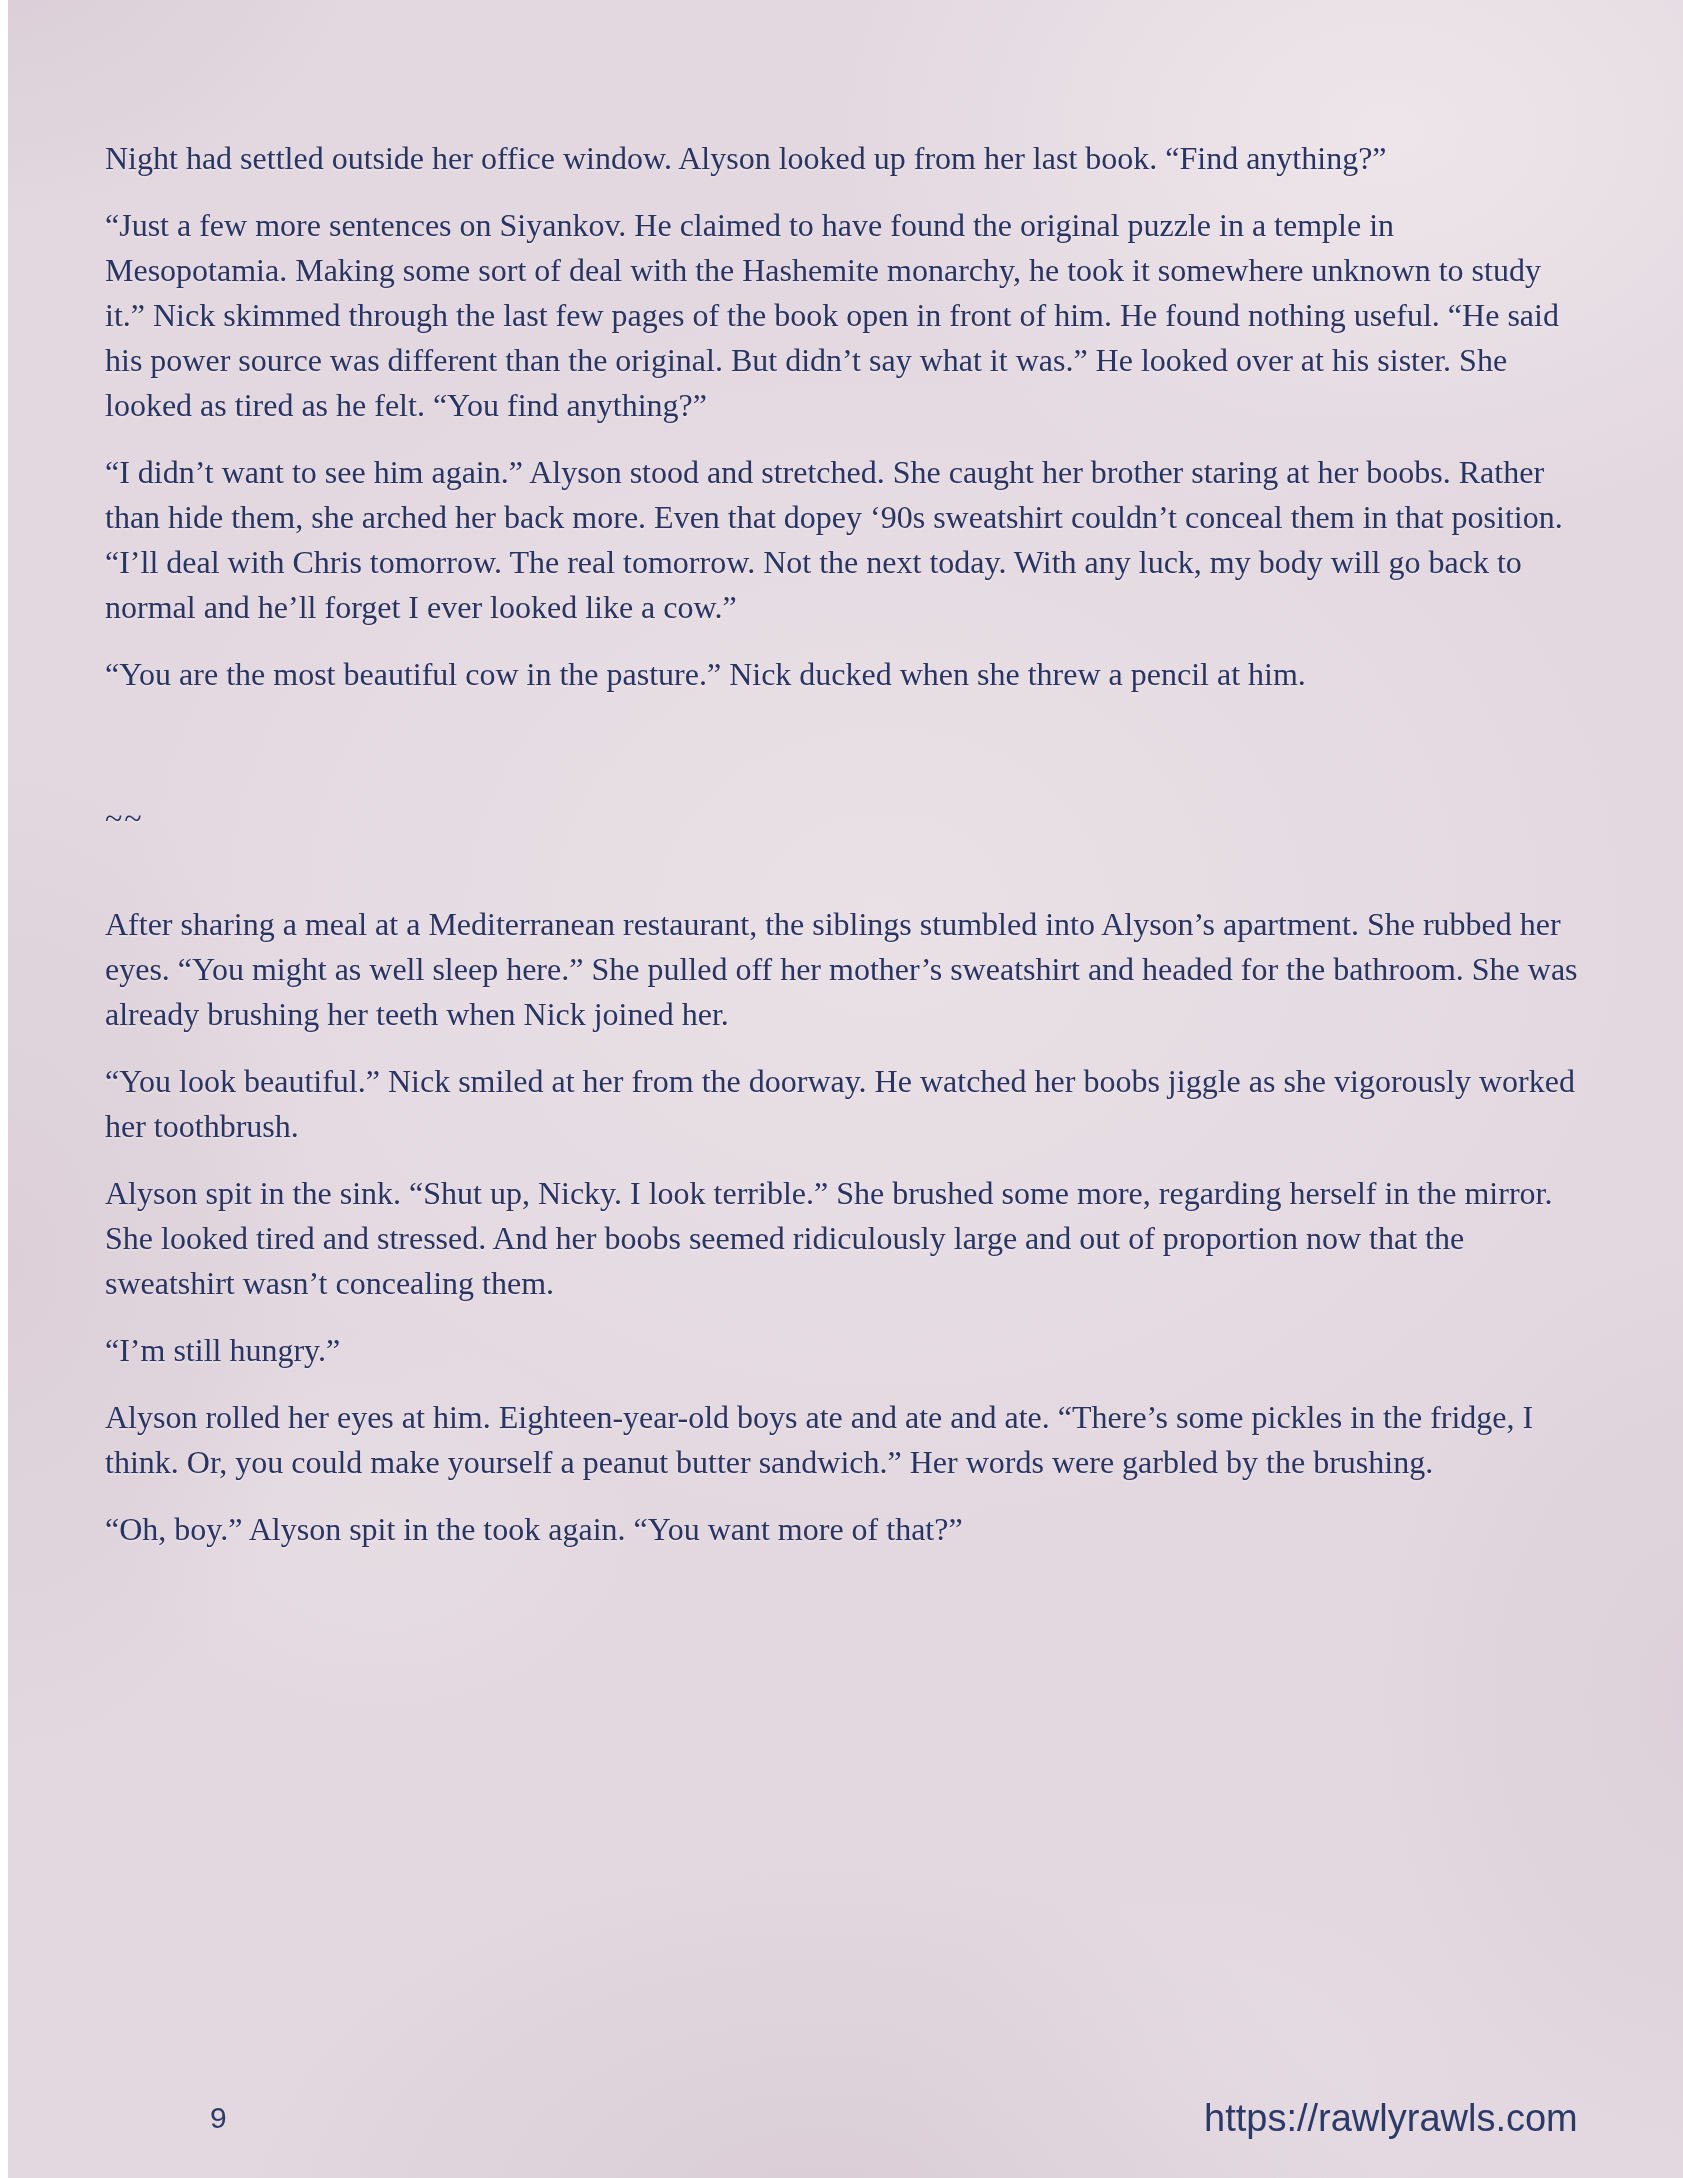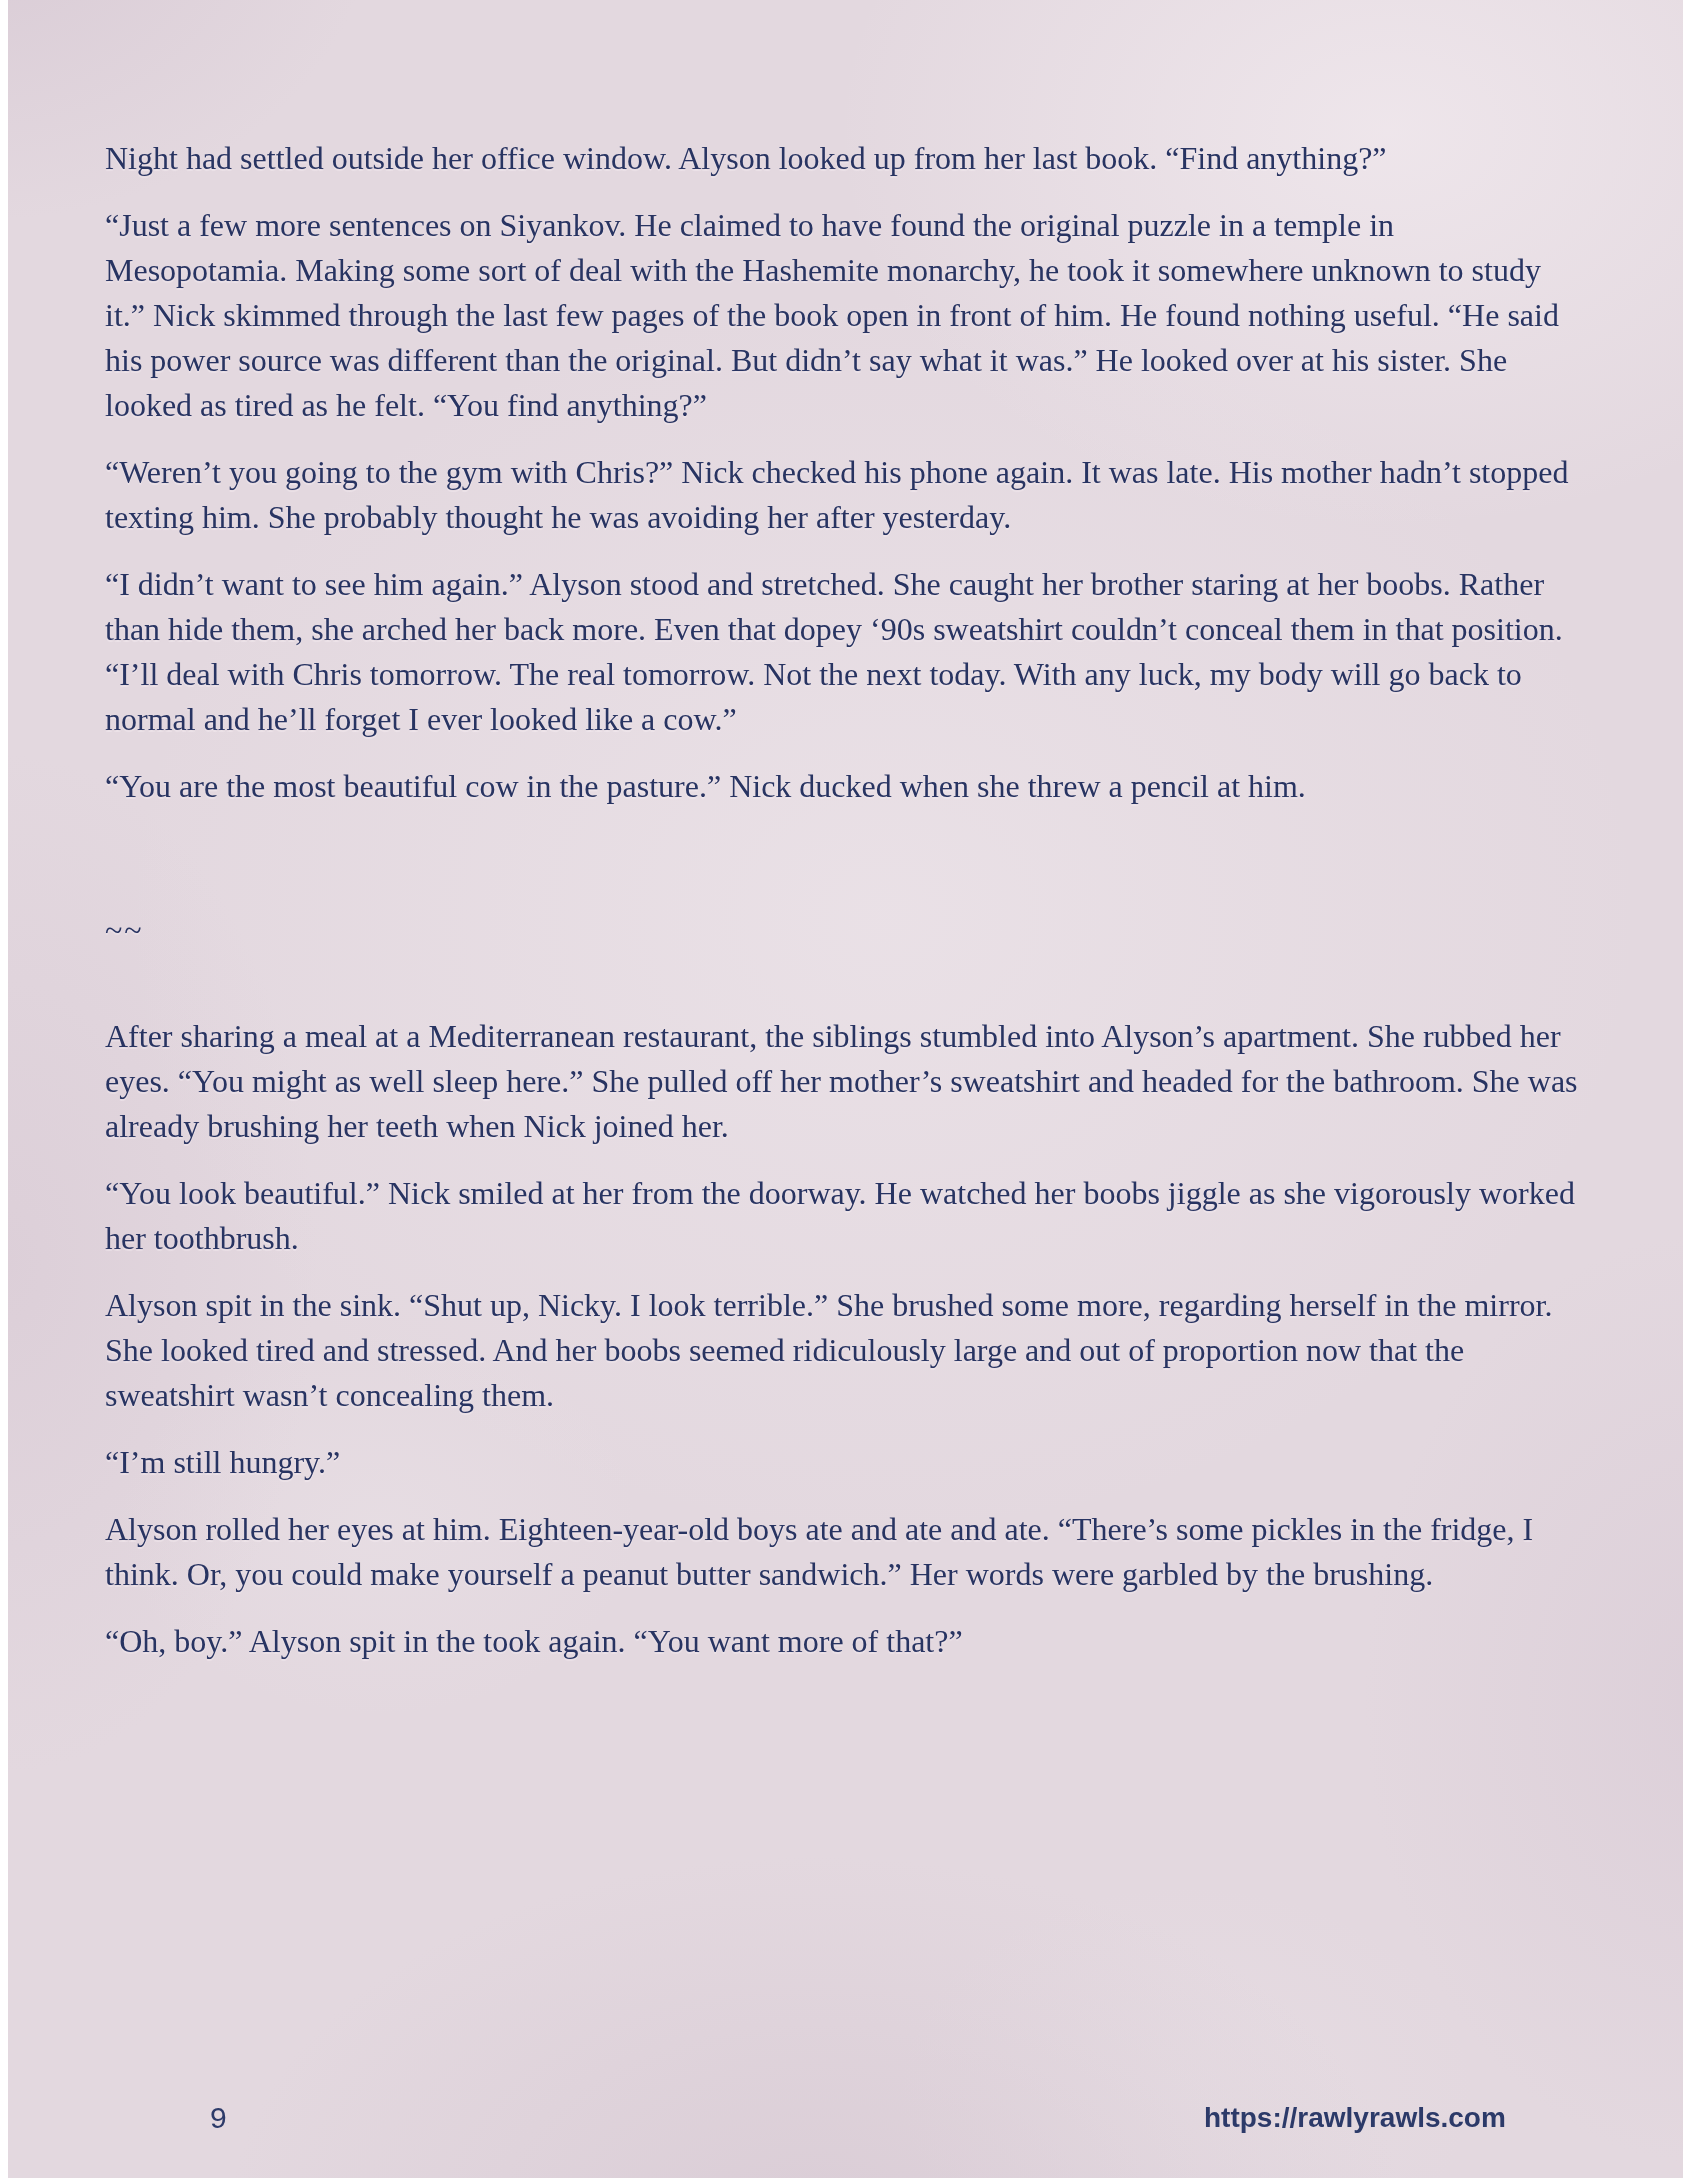--- a/index.html
+++ b/index.html
@@ -49,35 +49,33 @@
     font-family: "Liberation Sans", sans-serif;
     font-size: 30px;
     line-height: 34px;
     color: #2c3a69;
   }
   .page-footer-url {
     position: absolute;
     left: 1196px;
     top: 2101px;
     font-family: "Liberation Sans", sans-serif;
-    font-size: 28px;
+    font-size: 38px;
     line-height: 34px;
     color: #2c3a69;
     text-decoration: none;
-    font-weight: bold;
   }
 </style>
 </head>
 <body>
 
 <div class="page">
   <main class="text-column">
     <p>Night had settled outside her office window. Alyson looked up from her last book. “Find anything?”</p>
     <p>“Just a few more sentences on Siyankov. He claimed to have found the original puzzle in a temple in Mesopotamia. Making some sort of deal with the Hashemite monarchy, he took it somewhere unknown to study it.” Nick skimmed through the last few pages of the book open in front of him. He found nothing useful. “He said his power source was different than the original. But didn’t say what it was.” He looked over at his sister. She looked as tired as he felt. “You find anything?”</p>
-    <p>“Weren’t you going to the gym with Chris?” Nick checked his phone again. It was late. His mother hadn’t stopped texting him. She probably thought he was avoiding her after yesterday.</p>
     <p>“I didn’t want to see him again.” Alyson stood and stretched. She caught her brother staring at her boobs. Rather than hide them, she arched her back more. Even that dopey ‘90s sweatshirt couldn’t conceal them in that position. “I’ll deal with Chris tomorrow. The real tomorrow. Not the next today. With any luck, my body will go back to normal and he’ll forget I ever looked like a cow.”</p>
     <p>“You are the most beautiful cow in the pasture.” Nick ducked when she threw a pencil at him.</p>
     <p class="scene-break">~~</p>
     <p>After sharing a meal at a Mediterranean restaurant, the siblings stumbled into Alyson’s apartment. She rubbed her eyes. “You might as well sleep here.” She pulled off her mother’s sweatshirt and headed for the bathroom. She was already brushing her teeth when Nick joined her.</p>
     <p>“You look beautiful.” Nick smiled at her from the doorway. He watched her boobs jiggle as she vigorously worked her toothbrush.</p>
     <p>Alyson spit in the sink. “Shut up, Nicky. I look terrible.” She brushed some more, regarding herself in the mirror. She looked tired and stressed. And her boobs seemed ridiculously large and out of proportion now that the sweatshirt wasn’t concealing them.</p>
     <p>“I’m still hungry.”</p>
     <p>Alyson rolled her eyes at him. Eighteen-year-old boys ate and ate and ate. “There’s some pickles in the fridge, I think. Or, you could make yourself a peanut butter sandwich.” Her words were garbled by the brushing.</p>
     <p>“Oh, boy.” Alyson spit in the took again. “You want more of that?”</p>
   </main>

